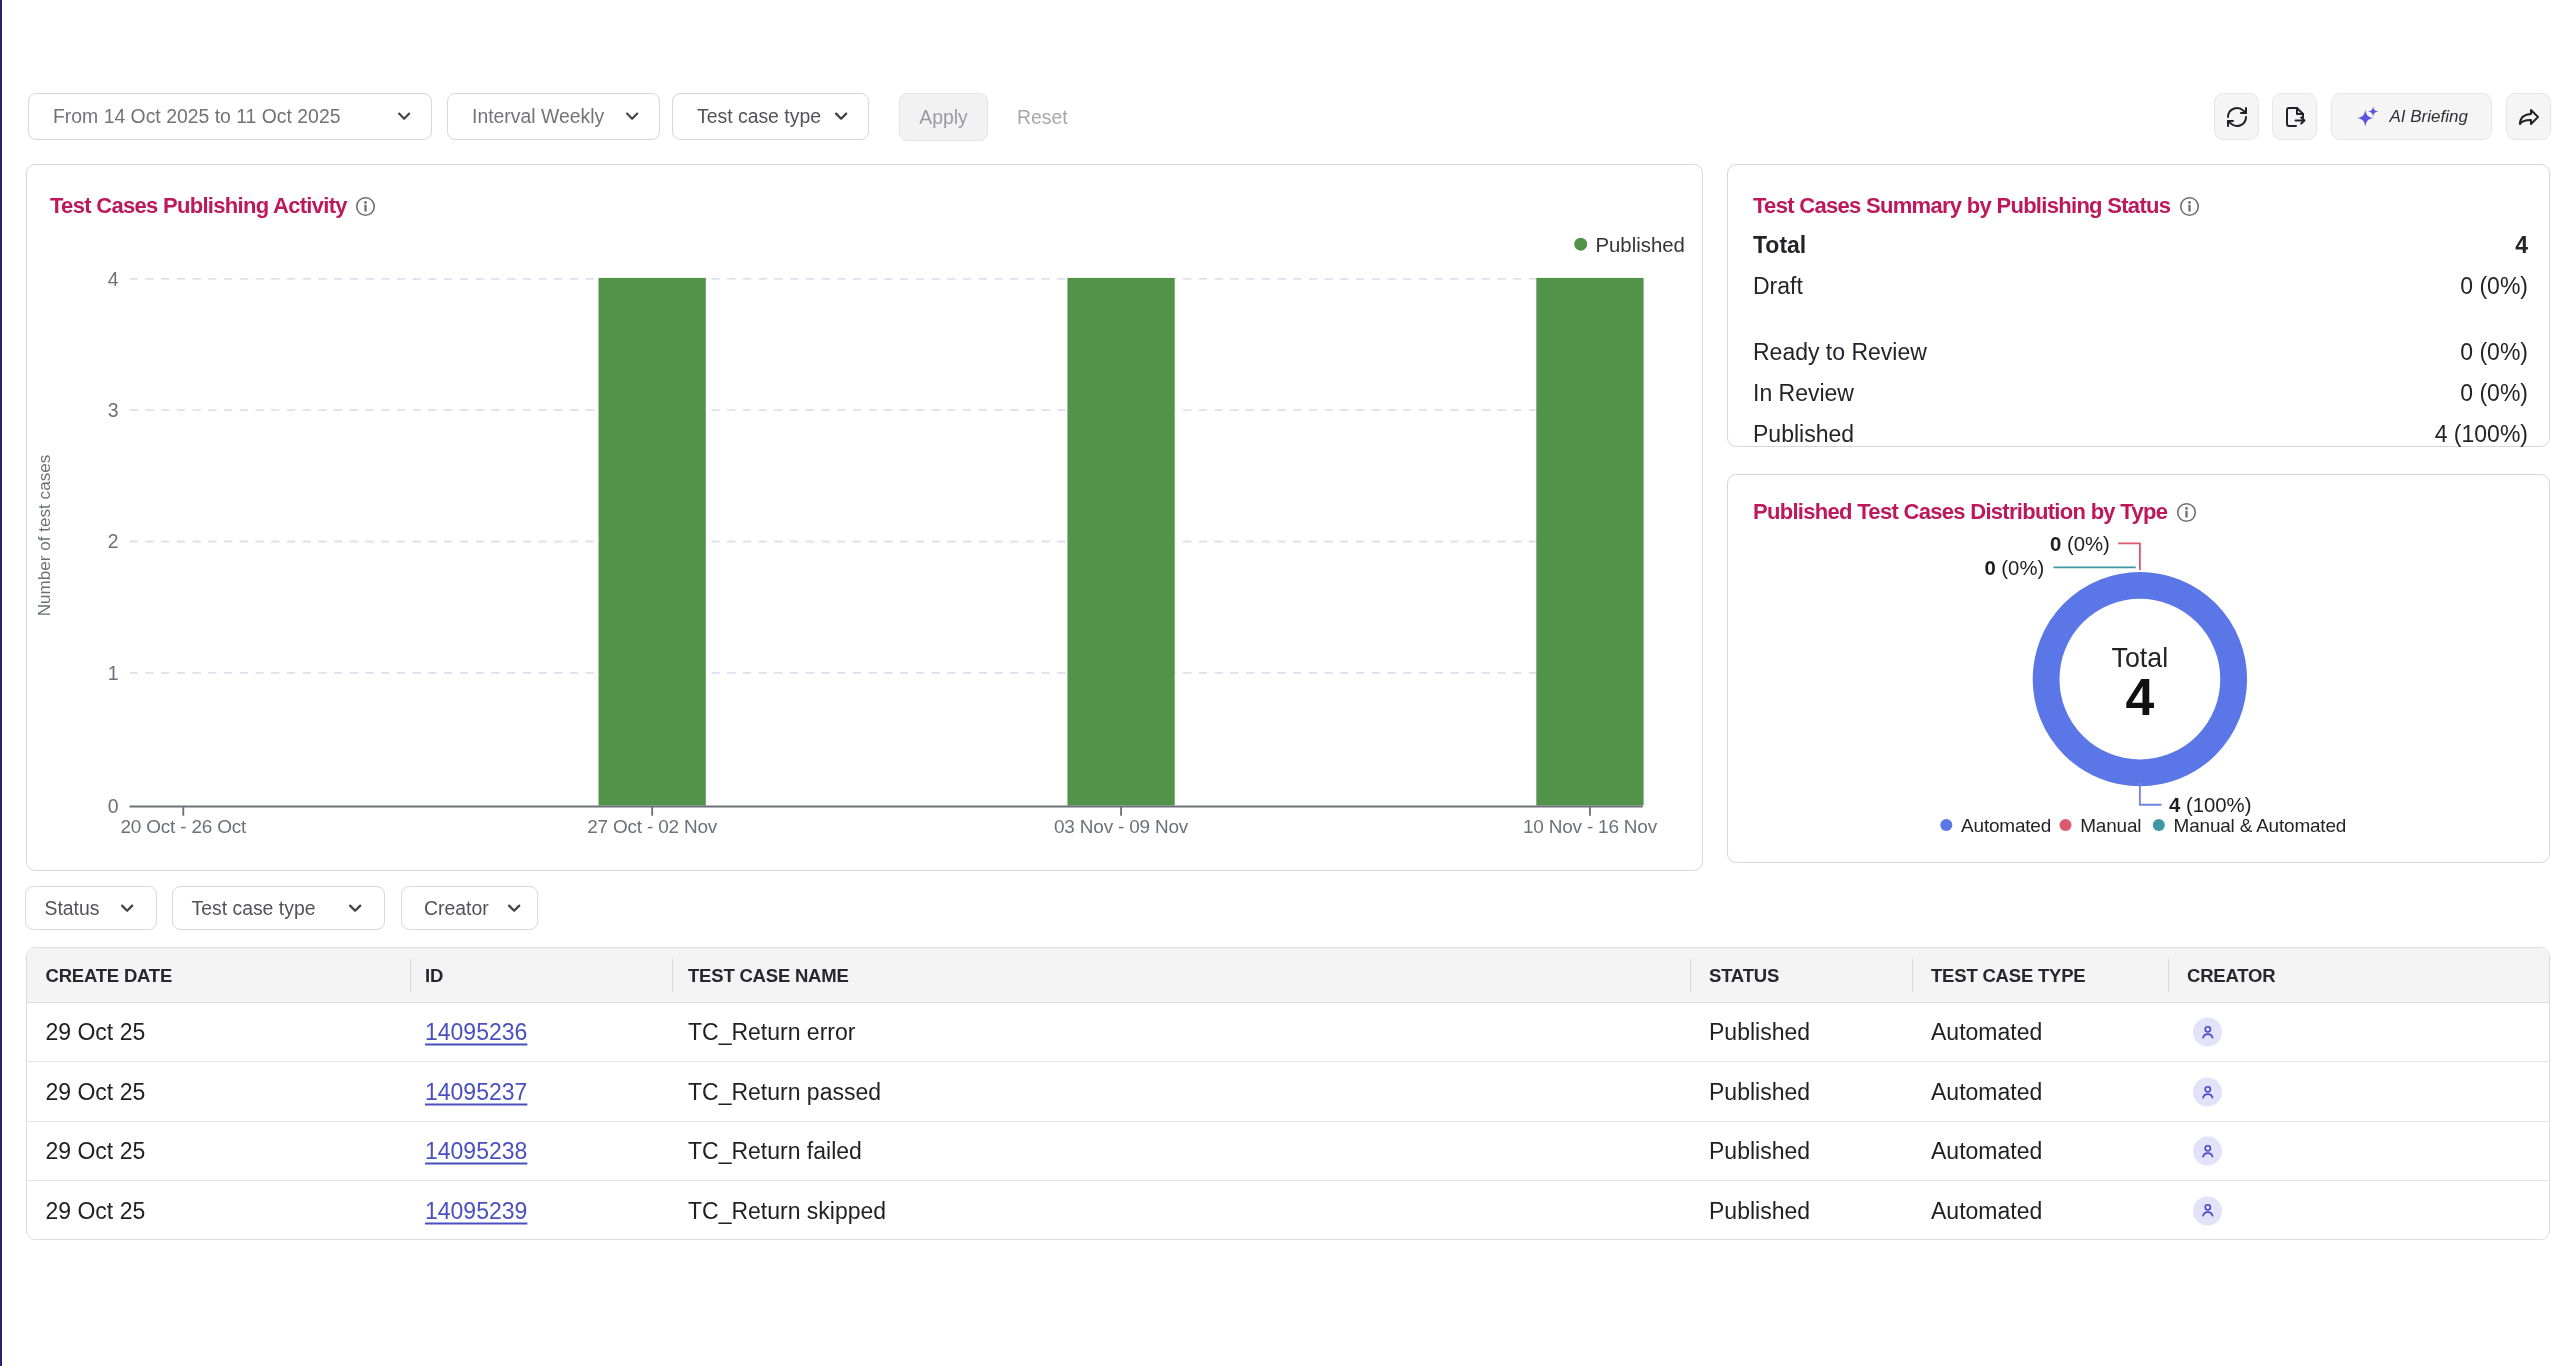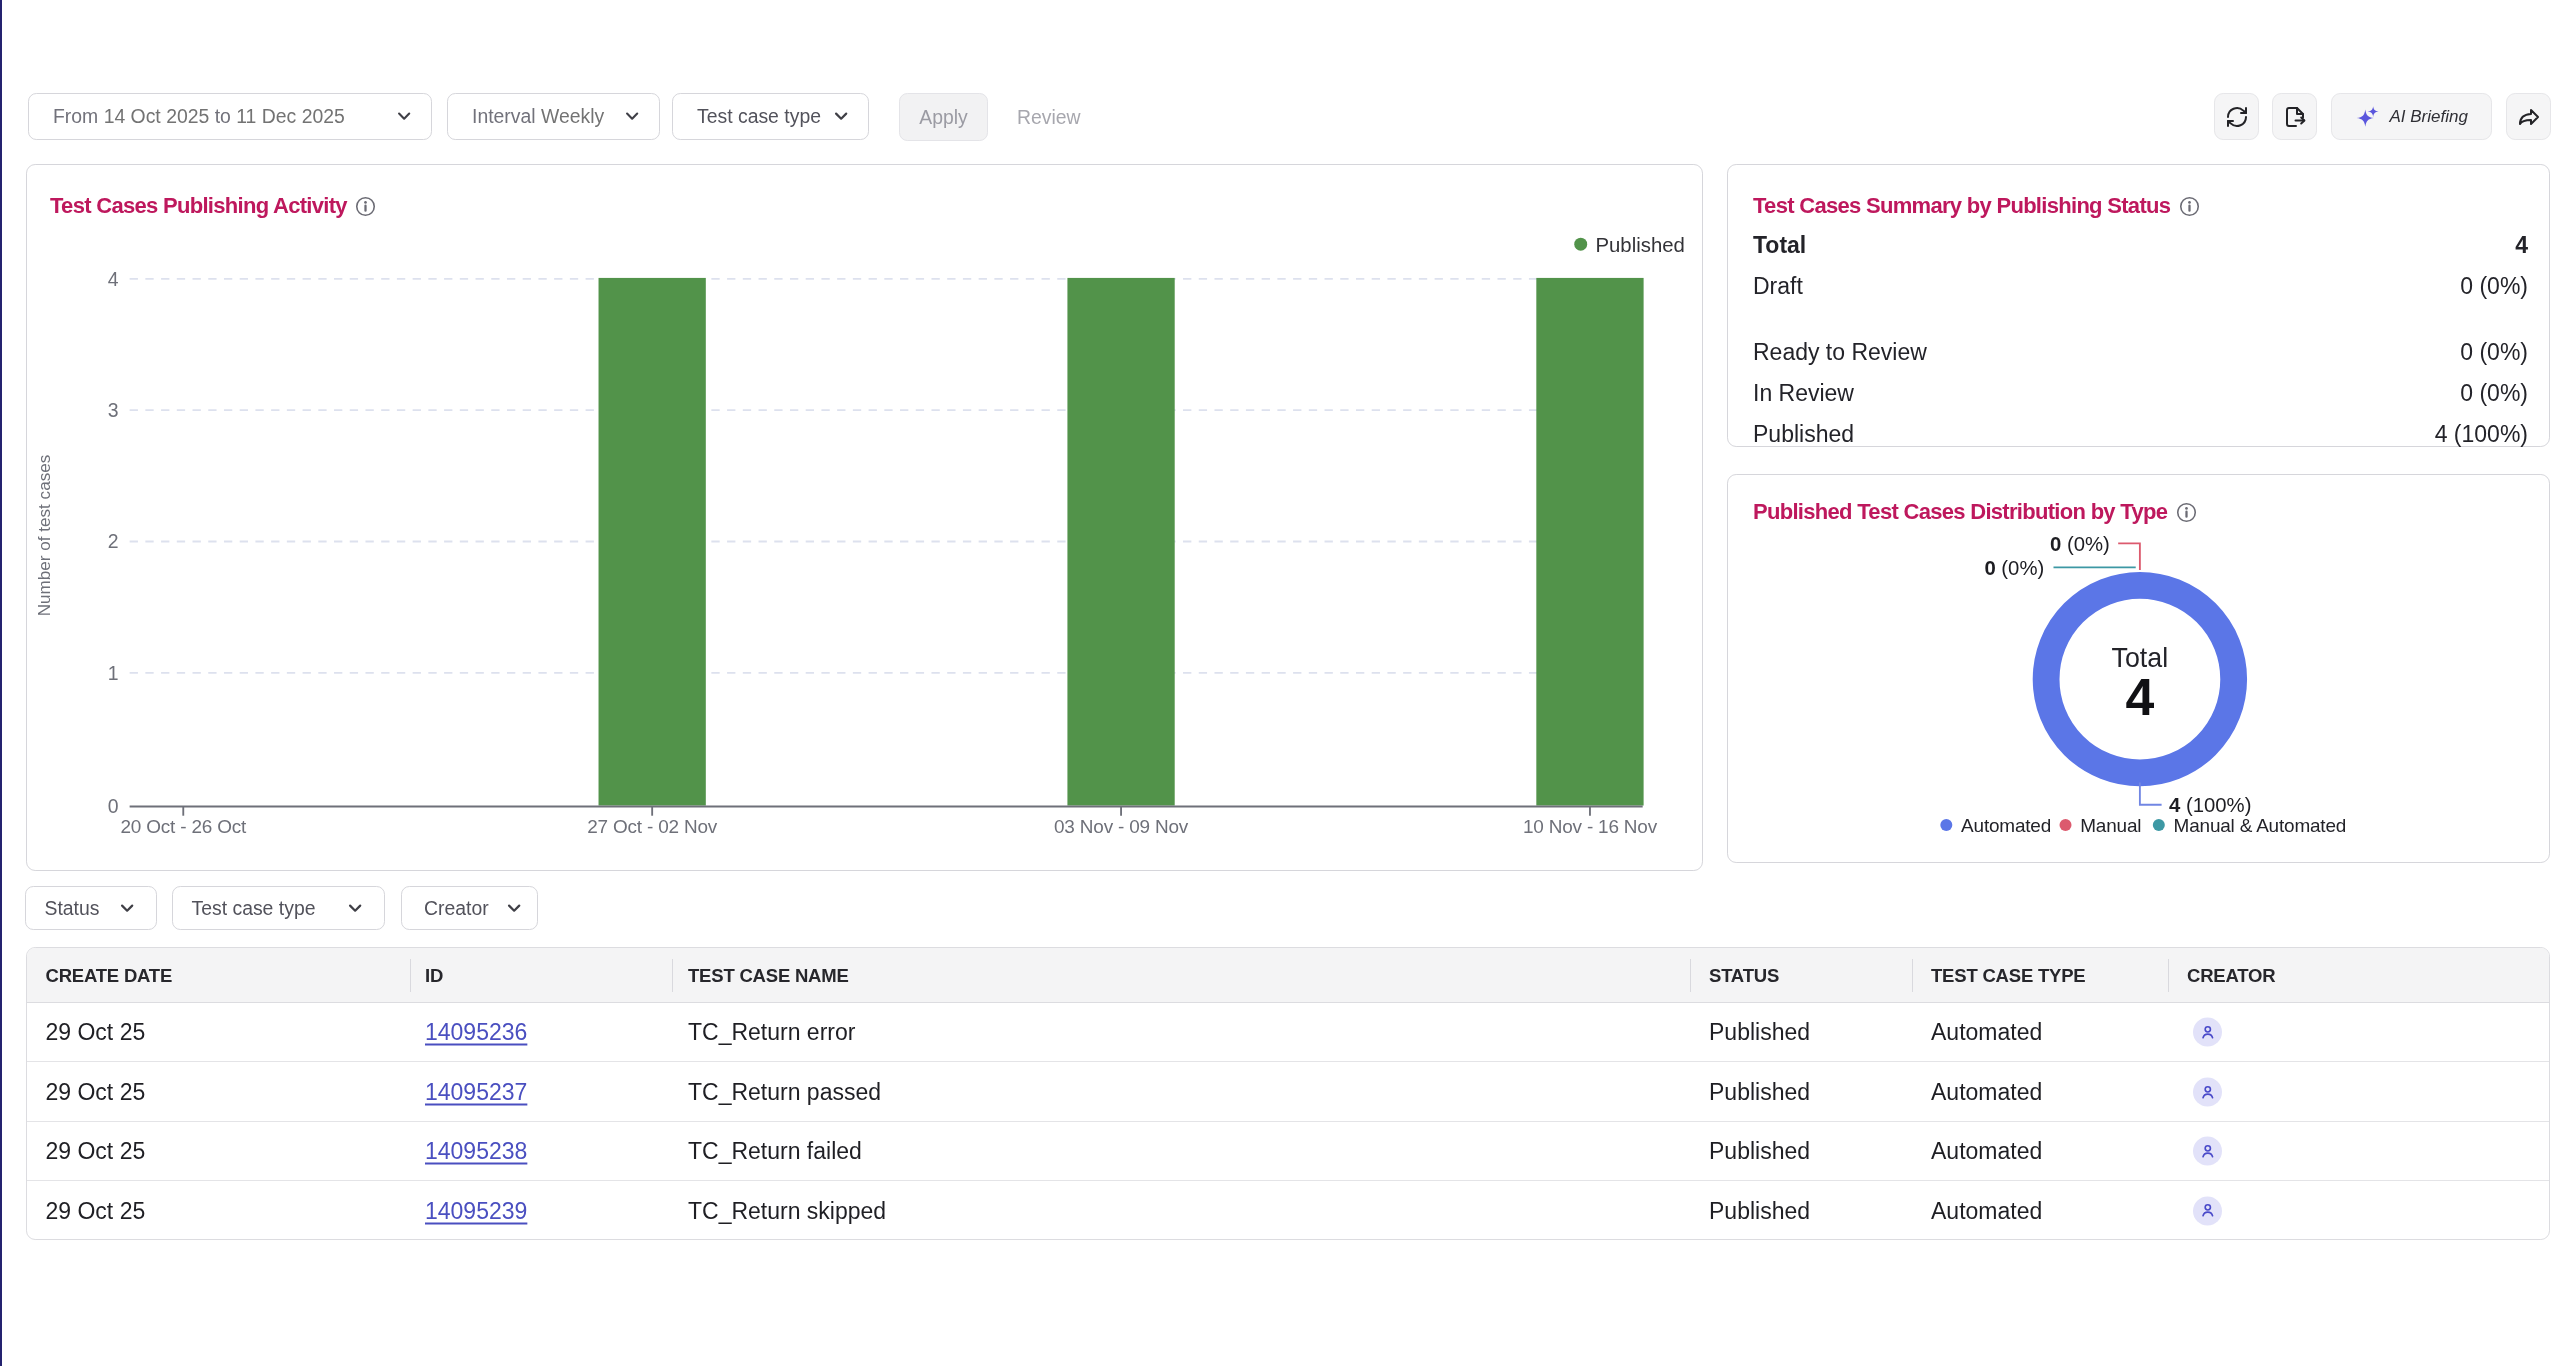--- a/index.html
+++ b/index.html
@@ -22,39 +22,39 @@
   .row .c6 { left:2166px; width:29px; height:29px; border-radius:50%; background:#e2e2f9; }
 </style>
 </head>
 <body>
 <div id="page">
 
   <div class="abs" style="left:0;top:0;width:1.8px;height:1366px;background:#24226f;z-index:5;"></div>
 
 
   <div class="btn" style="left:28px;top:93px;width:404px;height:47px;padding:0 16.6px 0 24px;font-size:19.4px;justify-content:space-between;">
-    <span><span class="gray2">From </span><span class="dark">14 Oct 2025</span><span class="gray2"> to </span><span class="dark">11 Dec 2025</span></span>
+    <span><span class="gray2">From </span><span class="dark">14 Oct 2025</span><span class="gray2"> to </span><span class="dark">11 Oct 2025</span></span>
     <svg width="20.3" height="20.3" viewBox="0 0 24 24" fill="none" stroke="#3f3f46" stroke-width="2.5" stroke-linecap="round" stroke-linejoin="round">
         <path d="M6 9l6 6 6-6"></path>
       </svg>
   </div>
   <div class="btn" style="left:447px;top:93px;width:213px;height:47px;padding:0 16.6px 0 24px;font-size:19.4px;justify-content:space-between;">
     <span><span class="gray2">Interval </span><span class="dark">Weekly</span></span>
     <svg width="20.3" height="20.3" viewBox="0 0 24 24" fill="none" stroke="#3f3f46" stroke-width="2.5" stroke-linecap="round" stroke-linejoin="round">
         <path d="M6 9l6 6 6-6"></path>
       </svg>
   </div>
   <div class="btn" style="left:672px;top:93px;width:197px;height:47px;padding:0 16.6px 0 24px;font-size:19.4px;justify-content:space-between;">
     <span class="gray">Test case type</span>
     <svg width="20.3" height="20.3" viewBox="0 0 24 24" fill="none" stroke="#3f3f46" stroke-width="2.6" stroke-linecap="round" stroke-linejoin="round">
         <path d="M6 9l6 6 6-6"></path>
       </svg>
   </div>
   <div class="abs" style="left:899px;top:93px;width:89px;height:48px;background:#f2f2f3;border:1.8px solid #e4e4e8;border-radius:8.3px;display:flex;align-items:center;justify-content:center;font-size:19.4px;color:#9b9ba3;">Apply</div>
-  <div class="abs" style="left:1017px;top:93px;height:48px;display:flex;align-items:center;font-size:19.4px;color:#a7a7ae;">Review</div>
+  <div class="abs" style="left:1017px;top:93px;height:48px;display:flex;align-items:center;font-size:19.4px;color:#a7a7ae;">Reset</div>
 
   <div class="iconbtn" style="left:2214px;top:93px;width:45px;height:47px;">
     <svg width="24" height="24" viewBox="0 0 24 24" fill="none" stroke="#232327" stroke-width="2" stroke-linecap="round" stroke-linejoin="round">
         <path d="M21 12a9 9 0 0 1-15.3 6.4L3 16"></path>
         <path d="M3 21v-5h5"></path>
         <path d="M3 12a9 9 0 0 1 15.3-6.4L21 8"></path>
         <path d="M21 3v5h-5"></path>
       </svg>
   </div>
   <div class="iconbtn" style="left:2272px;top:93px;width:45px;height:47px;">

